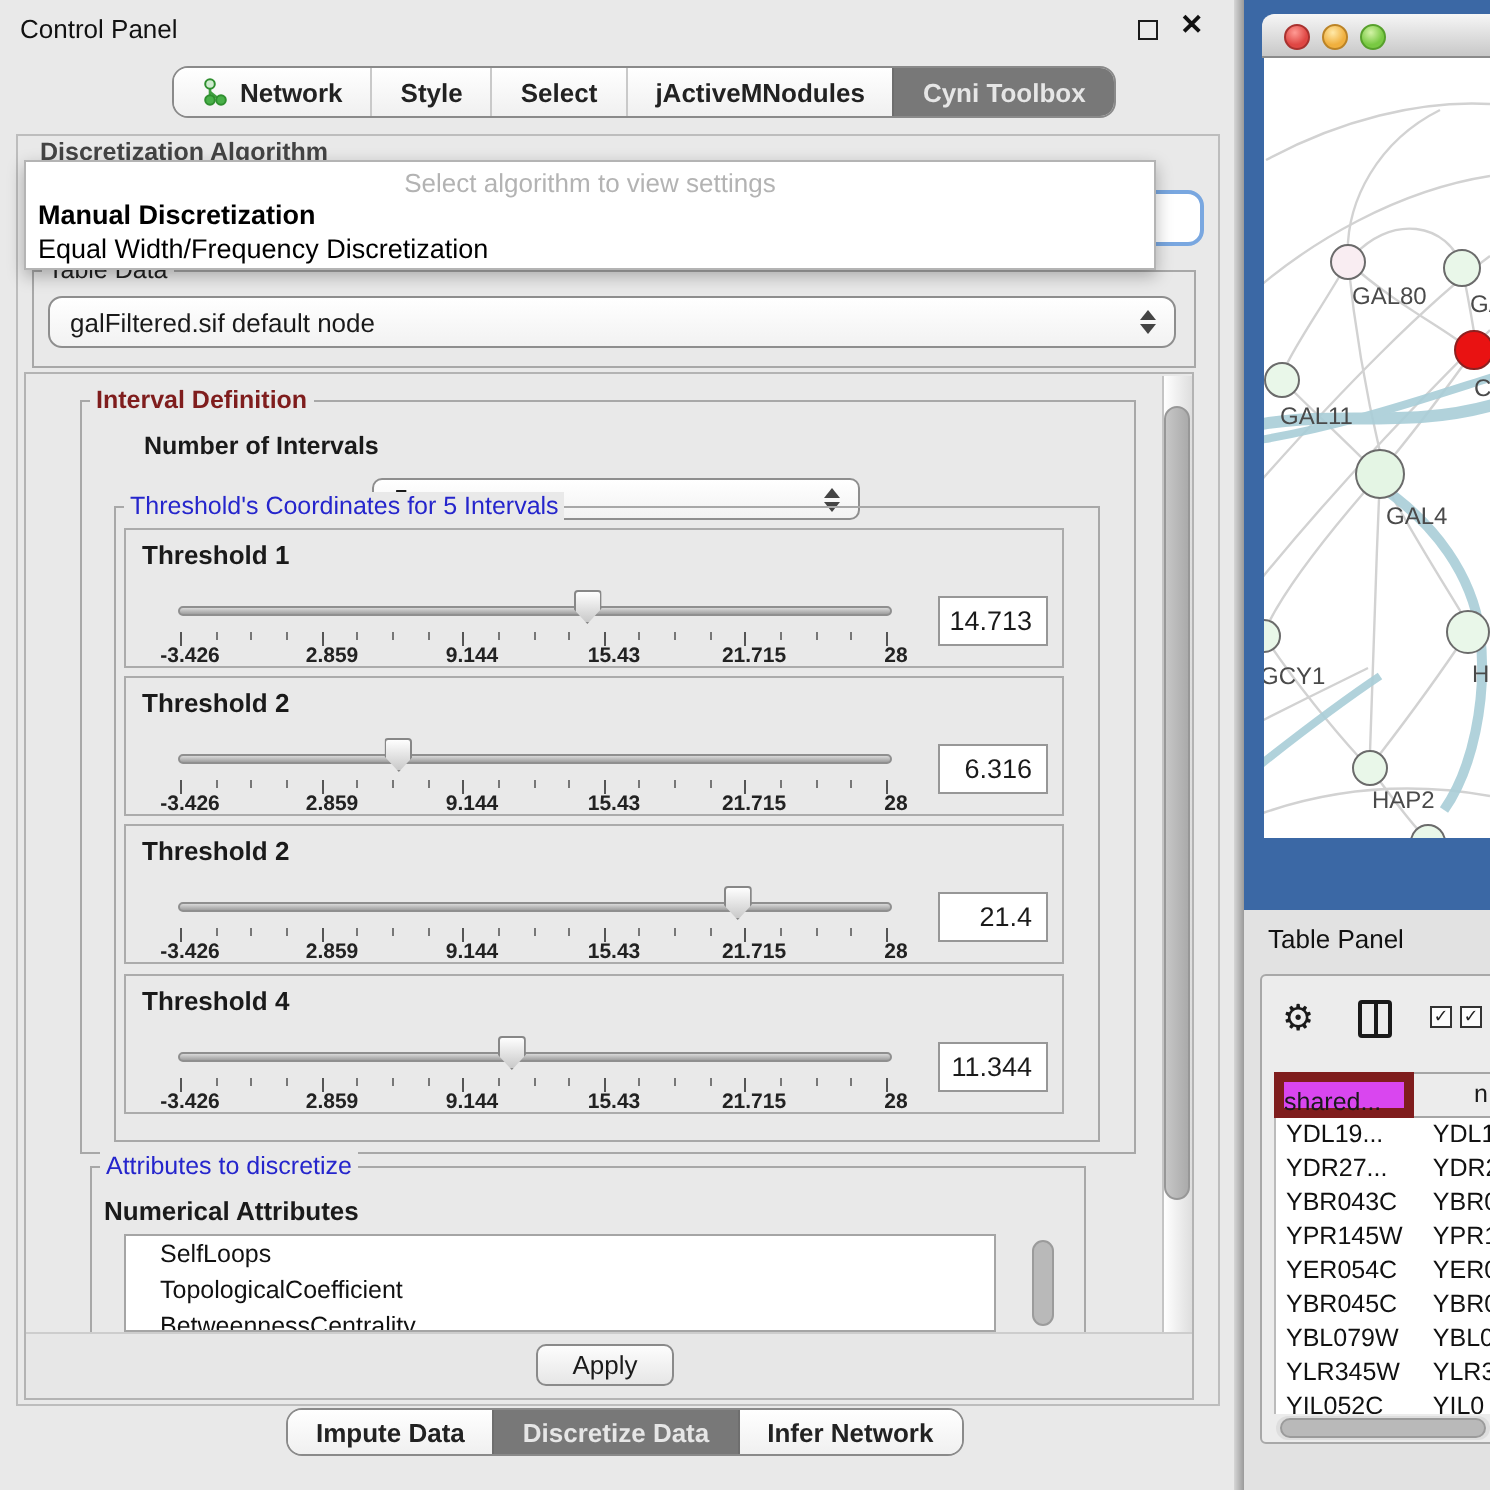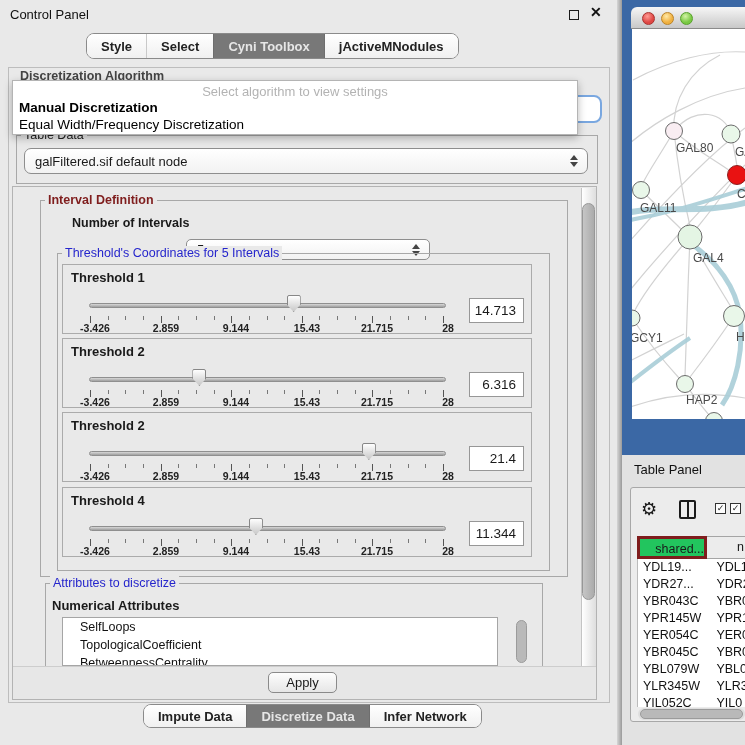--- a/index.html
+++ b/index.html
@@ -94,48 +94,58 @@
   .tp-bg { left:622px; top:455px; width:123px; height:290px; background:#e2e2e2; }
   .tp-title { left:634px; top:462px; font-size:13px; color:#111; }
   .tp-inner { left:630px; top:487px; width:130px; height:235px; background:#ececec; border:1px solid #a8a8a8; border-radius:3px; }
   .gear { left:641px; top:498px; font-size:18px; color:#1a1a1a; }
   .split-ico { left:679px; top:500px; width:17px; height:19px; border:2.5px solid #1a1a1a; border-radius:2px; background:#ececec; }
   .split-ico:before { content:""; position:absolute; left:50%; top:0; width:2px; height:100%; background:#1a1a1a; transform:translateX(-50%); }
   .cb { width:11px; height:11px; border:1.5px solid #333; background:#fdfdfd; font-size:9px; line-height:9px; text-align:center; color:#222; }
   .cb1 { left:715px; top:503px; } .cb2 { left:730px; top:503px; }
 
   .tp-table-head { left:637px; top:536px; width:120px; height:23px; display:flex; }
-  .th-c1 { width:70px; background:#22c55e; border:3px solid #7f1d1d; font-size:12.5px; text-align:right; line-height:21px; }
+  .th-c1 { width:70px; background:#d946ef; border:5px solid #7f1d1d; font-size:12.5px; text-align:left; line-height:21px; }
   .th-c2 { width:50px; background:#ececec; border:1px solid #a5a5a5; border-left:none; font-size:12.5px; line-height:21px; padding-left:30px; }
   .tp-body { left:637px; top:559px; width:120px; height:148px; background:#fff; border-left:1px solid #bbb; overflow:hidden; }
   .tp-row { display:flex; height:17px; }
   .tp-row .c1 { width:70px; padding-left:5px; font-size:12.5px; line-height:17px; color:#111; }
   .tp-row .c2 { width:50px; padding-left:9px; font-size:12.5px; line-height:17px; color:#111; }
   .h-track { left:638px; top:708px; width:107px; height:12px; background:#dedede; border-radius:6px; }
   .h-thumb { left:640px; top:709px; width:103px; height:10px; background:#b9b9b9; border:1px solid #9b9b9b; border-radius:5px; }
 </style>
 </head>
 <body>
 
 <span class="abs cp-title">Control Panel</span>
 <span class="abs float-icon"></span>
 <span class="abs close-icon">✕</span>
 
 <div class="abs seg-bar top-tabs">
   <div class="seg">
+    <svg class="net-ico" viewBox="0 0 13 14">
+      <line x1="4" y1="3" x2="4" y2="11" stroke="#3f9e3f" stroke-width="1.3"></line>
+      <line x1="4" y1="7" x2="9" y2="11" stroke="#3f9e3f" stroke-width="1.3"></line>
+      <circle cx="4" cy="3" r="2.4" fill="#cfeccf" stroke="#2f8f2f"></circle>
+      <circle cx="4" cy="11" r="2.4" fill="#49b049" stroke="#2f8f2f"></circle>
+      <circle cx="9.5" cy="11" r="2.4" fill="#49b049" stroke="#2f8f2f"></circle>
+    </svg>
+    <span>Network</span>
+  </div>
+  <div class="seg">
       <span>Style</span>
     </div>
   <div class="seg">
       <span>Select</span>
+    </div>
+  <div class="seg">
+      <span>jActiveMNodules</span>
     </div>
   <div class="seg sel">
       <span>Cyni Toolbox</span>
-    </div>
-  <div class="seg">
-      <span>jActiveMNodules</span>
     </div>
 </div>
 
 <div class="abs outer-panel"></div>
 
 <span class="abs algo-title">Discretization Algorithm</span>
 <div class="abs algo-combo-frag"></div>
 
 <div class="abs popup">
   <div class="hint">Select algorithm to view settings</div>

